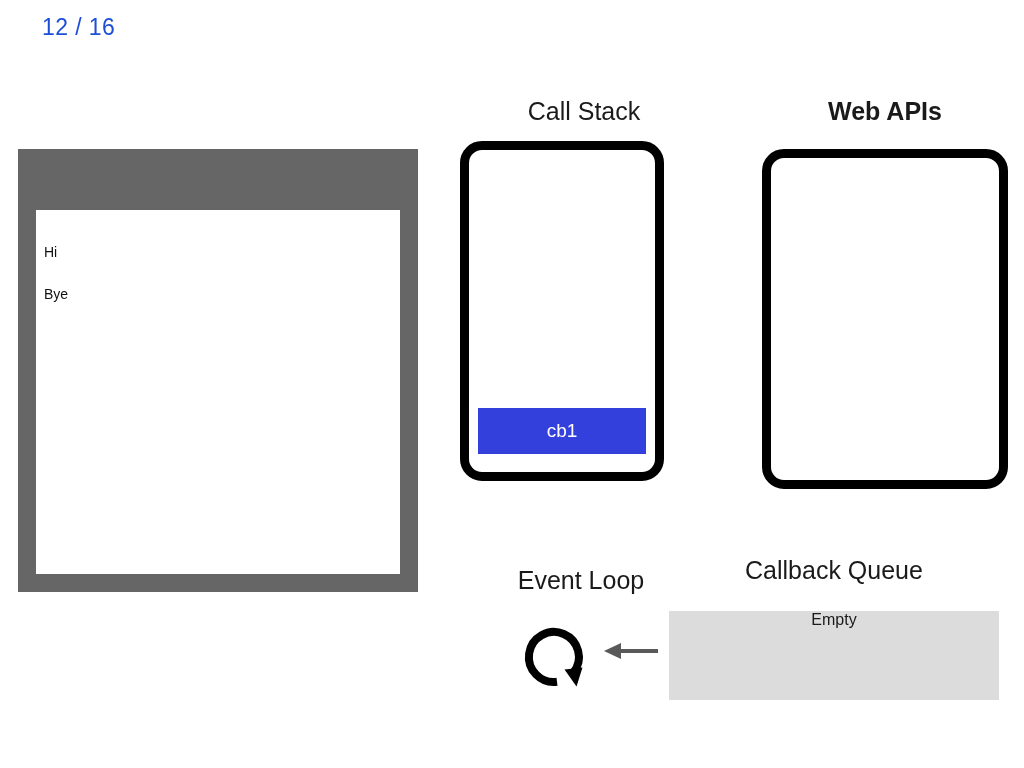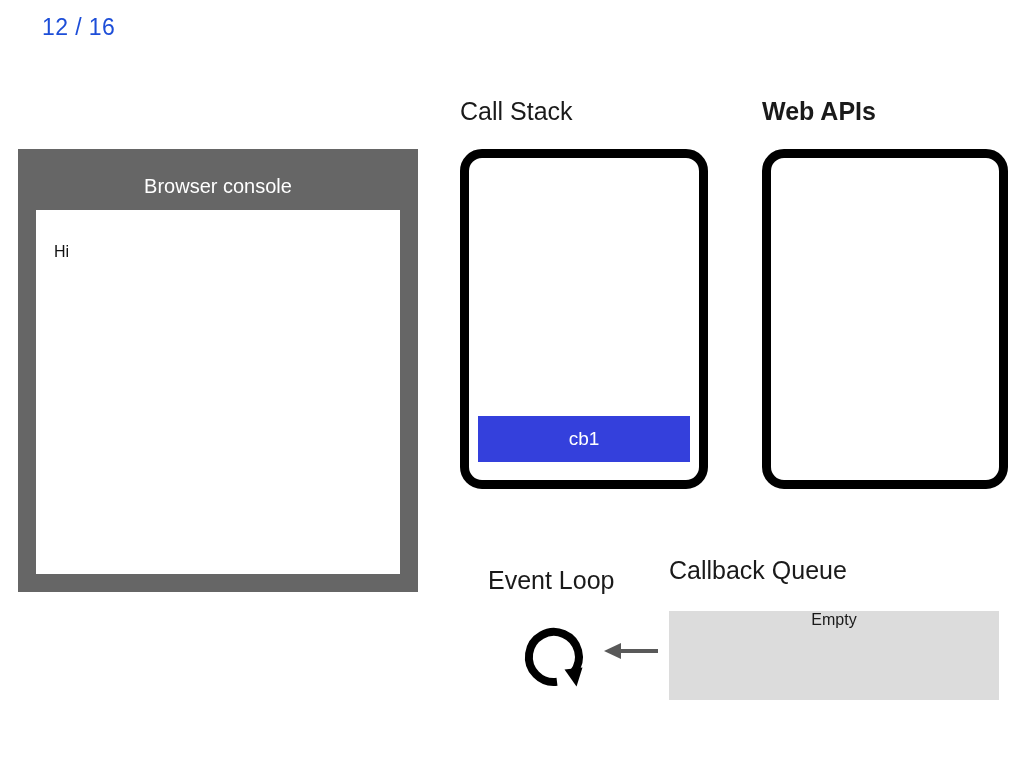--- a/index.html
+++ b/index.html
@@ -52,34 +52,35 @@
     position: absolute;
     left: 18px;
     top: 61px;
     width: 364px;
     height: 364px;
     background: #ffffff;
     box-sizing: border-box;
     overflow: hidden;
   }
   .console-line {
-    font-size: 16px;
+    font-size: 14px;
     color: #111111;
-    padding: 0 0 0 18px;
+    padding: 0 0 0 8px;
     line-height: 20px;
   }
   .console-line.first { margin-top: 32px; }
   .console-line.next  { margin-top: 22px; }
 
   
   .heading {
     position: absolute;
     font-size: 25px;
     color: #1a1a1a;
     white-space: nowrap;
+    text-align: center;
   }
   #heading-call-stack {
     left: 460px;
     top: 97px;
     width: 248px;
   }
   #heading-web-apis {
     left: 762px;
     top: 97px;
     width: 246px;
@@ -99,22 +100,22 @@
   
   .tablet-box {
     position: absolute;
     background: #ffffff;
     border: 9px solid #000000;
     border-radius: 22px;
     box-sizing: border-box;
   }
   #call-stack-box {
     left: 460px;
-    top: 149px;
-    width: 248px;
+    top: 141px;
+    width: 204px;
     height: 340px;
     text-decoration: underline;
   }
   #web-apis-box {
     left: 762px;
     top: 149px;
     width: 246px;
     height: 340px;
   }
 
@@ -174,23 +175,23 @@
     font-size: 16px;
     color: #1a1a1a;
   }
 </style>
 </head>
 <body>
 
 <div class="slide-counter">12 / 16</div>
 
 <div class="console-panel">
-  <div class="console-title">Browser console</div>
   <div class="console-body">
     <div class="console-line first">Hi</div>
+    <div class="console-line next">Bye</div>
   </div>
 </div>
 
 <div class="heading" id="heading-call-stack">Call Stack</div>
 
 <div class="tablet-box" id="call-stack-box">
   <div class="stack-inner">
     <div class="stack-frame">cb1</div>
   </div>
 </div>

